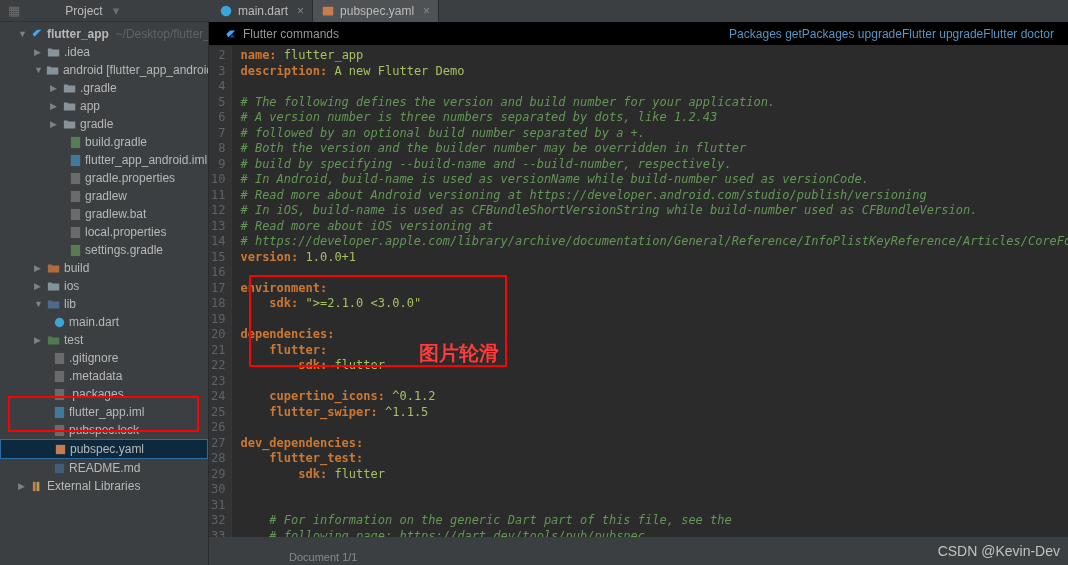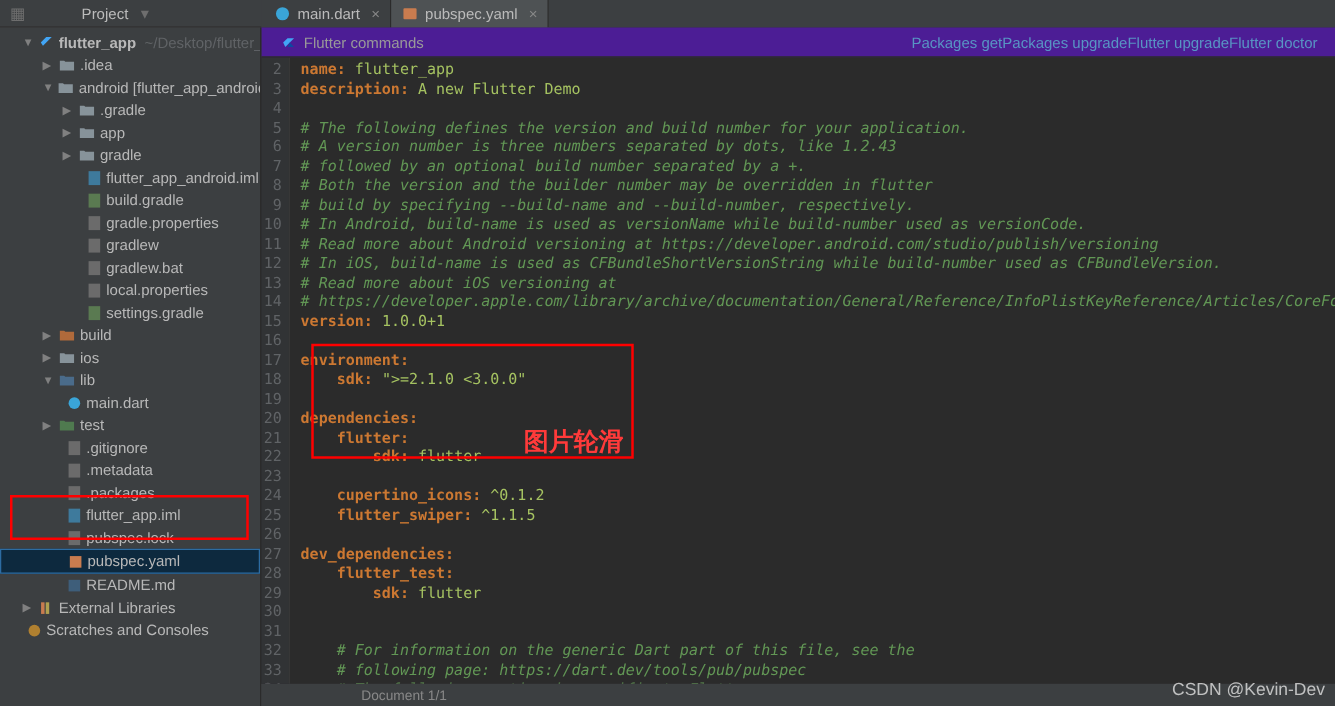--- a/index.html
+++ b/index.html
@@ -44,21 +44,21 @@
       gap: 5px;
       font-size: 12px;
     }
     .editor-tab.active { background: #4e5254; }
     .tab-icon { width: 14px; height: 14px; }
     .tab-close { color: #888; margin-left: 4px; }
     .flutter-bar {
       position: absolute;
       left: 209px; top: 22px; right: 0;
       height: 24px;
-      background: #4c1d95;
+      background: #000000;
       border-bottom: 1px solid #2b2b2b;
       display: flex;
       align-items: center;
       justify-content: space-between;
       padding: 0 14px;
     }
     .flutter-bar .fb-left { display: flex; align-items: center; gap: 6px; color: #999; font-size: 12px; }
     .flutter-bar .fb-right { display: flex; }
     .flutter-bar .fb-link { color: #5894c4; font-size: 12px; cursor: pointer; }
     .flutter-logo { display: inline-block; }
@@ -122,21 +122,21 @@
     .c-key { color: #cc7832; font-weight: bold; }
     .c-str { color: #a5c261; }
     .c-comment { color: #629755; font-style: italic; margin-top: 22px; }
     .status-bar {
       position: absolute;
       left: 209px; bottom: 0; right: 0;
       height: 18px;
       background: #3c3f41;
       color: #888;
       font-size: 11px;
-      padding: 4px 80px;
+      padding: 14px 80px;
     }
     .highlight-box {
       position: absolute;
       border: 2px solid #ff0000;
       pointer-events: none;
     }
     .hb1 { left: 249px; top: 275px; width: 258px; height: 92px; }
     .hb2 { left: 8px; top: 396px; width: 191px; height: 36px; }
     .annotation {
       position: absolute;
@@ -254,32 +254,32 @@
         <span class="ticon">
           <svg class="folder-icon" viewBox="0 0 16 12">
             <path d="M1 2h4l1 1h8v8H1z" fill="#87939a"></path>
           </svg>
         </span>
         <span class="tlabel">gradle</span>
       </div>
     <div class="tree-item indent4">
         <span class="ticon">
           <svg class="file-icon" viewBox="0 0 14 14">
+            <rect x="2" y="1" width="10" height="12" fill="#5a7a51"></rect>
+          </svg>
+        </span>
+        <span class="tlabel">build.gradle</span>
+      </div>
+    <div class="tree-item indent4">
+        <span class="ticon">
+          <svg class="file-icon" viewBox="0 0 14 14">
             <rect x="2" y="1" width="10" height="12" fill="#3e7a9c"></rect>
           </svg>
         </span>
         <span class="tlabel">flutter_app_android.iml</span>
-      </div>
-    <div class="tree-item indent4">
-        <span class="ticon">
-          <svg class="file-icon" viewBox="0 0 14 14">
-            <rect x="2" y="1" width="10" height="12" fill="#5a7a51"></rect>
-          </svg>
-        </span>
-        <span class="tlabel">build.gradle</span>
       </div>
     <div class="tree-item indent4">
         <span class="ticon">
           <svg class="file-icon" viewBox="0 0 14 14">
             <rect x="2" y="1" width="10" height="12" fill="#6b6b6b"></rect>
           </svg>
         </span>
         <span class="tlabel">gradle.properties</span>
       </div>
     <div class="tree-item indent4">
@@ -416,28 +416,20 @@
       </div>
     <div class="tree-item indent1">
         <span class="arrow">▶</span>
         <span class="ticon">
           <svg class="file-icon" viewBox="0 0 14 14">
             <rect x="2" y="2" width="3" height="10" fill="#c97c4f"></rect>
             <rect x="6" y="2" width="3" height="10" fill="#b0a050"></rect>
           </svg>
         </span>
         <span class="tlabel">External Libraries</span>
-      </div>
-    <div class="tree-item indent1">
-        <span class="ticon">
-          <svg class="file-icon" viewBox="0 0 14 14">
-            <circle cx="7" cy="7" r="5" fill="#b08030"></circle>
-          </svg>
-        </span>
-        <span class="tlabel">Scratches and Consoles</span>
       </div>
   </div>
 </div>
 
 <div class="editor">
   <div class="gutter" id="gutter">2
 3
 4
 5
 6

